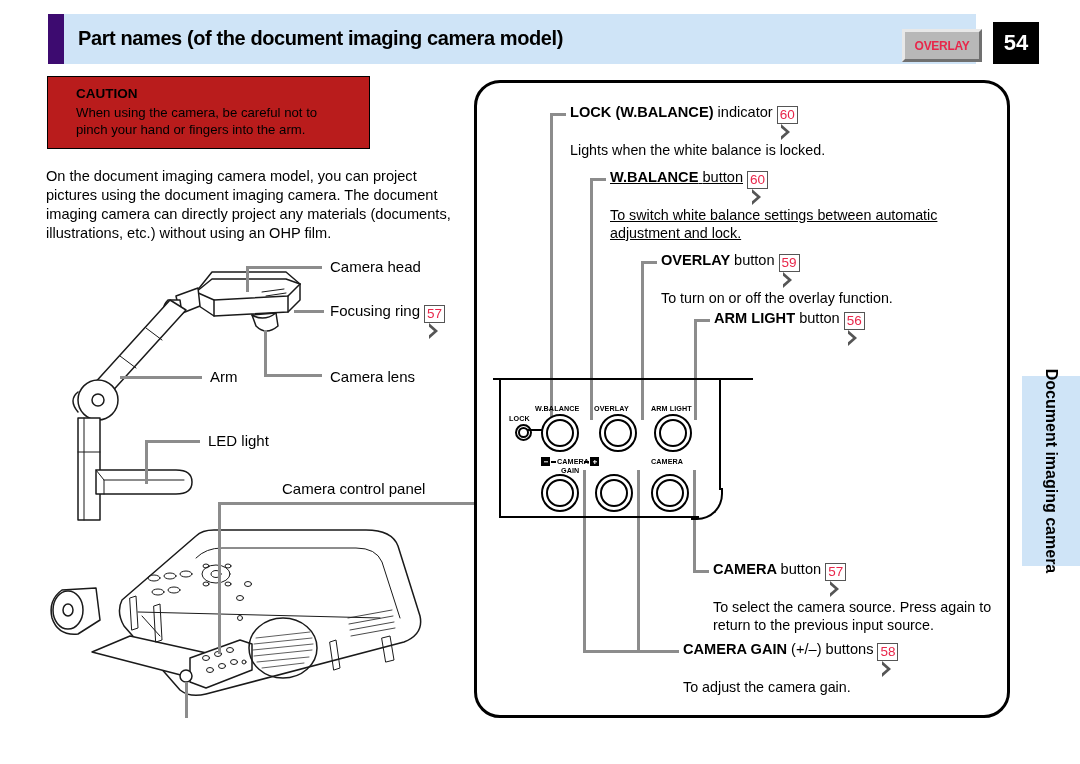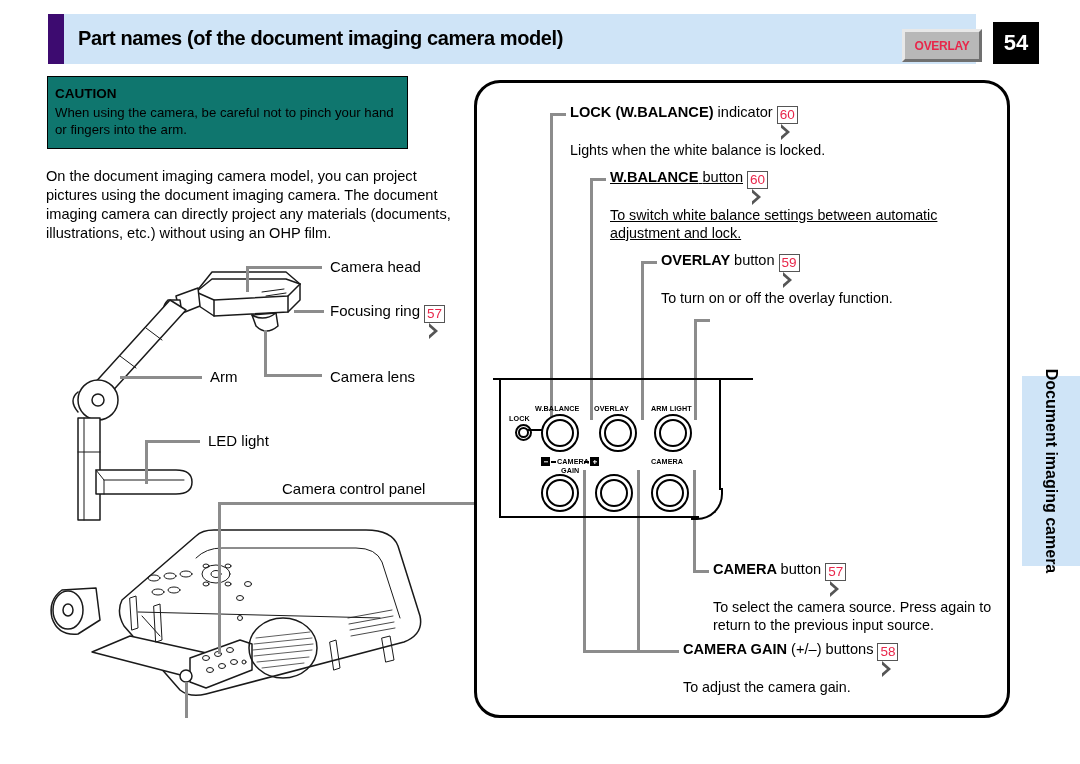--- a/index.html
+++ b/index.html
@@ -20,22 +20,22 @@
   .contents-btn{position:absolute;left:902px;top:29px;width:74px;height:27px;
                 background:#b8b8b8;border-top:3px solid #e8e8e8;border-left:3px solid #e8e8e8;
                 border-right:3px solid #707070;border-bottom:3px solid #707070;
                 display:flex;align-items:center;justify-content:center;}
   .contents-btn span{font-size:12px;font-weight:bold;color:#e8264a;letter-spacing:-0.3px;}
   .page-num{position:absolute;left:993px;top:22px;width:46px;height:42px;background:#000;
             display:flex;align-items:center;justify-content:center;}
   .page-num span{color:#fff;font-size:22px;font-weight:bold;}
 
   
-  .caution{position:absolute;left:47px;top:76px;width:361px;height:73px;
-           border:1.5px solid #000;background:#0f766e;box-sizing:border-box;padding:9px 7px;}
+  .caution{position:absolute;left:47px;top:76px;width:323px;height:73px;
+           border:1.5px solid #000;background:#b91c1c;box-sizing:border-box;padding:9px 28px;}
   .caution-title{font-size:13.5px;font-weight:bold;margin-bottom:4px;}
   .caution-body{font-size:13.2px;line-height:16.5px;}
 
   
   .intro{position:absolute;left:46px;top:167px;width:425px;font-size:14.6px;line-height:18.9px;}
 
   
   .lbl{position:absolute;font-size:15px;white-space:nowrap;}
   .lead{position:absolute;background:#8c8c8c;}
 
@@ -294,20 +294,26 @@
     <div class="ttl"><span>OVERLAY</span> <span class="norm">button</span><span class="pref">
           <span class="box">
             <span>59</span>
           </span>
           <span class="chev"></span>
         </span></div>
     <div class="desc">To turn on or off the overlay function.</div>
   </div>
 
   <div class="callout" style="left:714px;top:310px;width:290px;">
+    <div class="ttl"><span>ARM LIGHT</span> <span class="norm">button</span><span class="pref">
+          <span class="box">
+            <span>56</span>
+          </span>
+          <span class="chev"></span>
+        </span></div>
   </div>
 
   <div class="callout" style="left:713px;top:561px;width:290px;">
     <div class="ttl"><span>CAMERA</span> <span class="norm">button</span><span class="pref">
           <span class="box">
             <span>57</span>
           </span>
           <span class="chev"></span>
         </span></div>
     <div class="desc">To select the camera source. Press again to return to the previous input source.</div>

